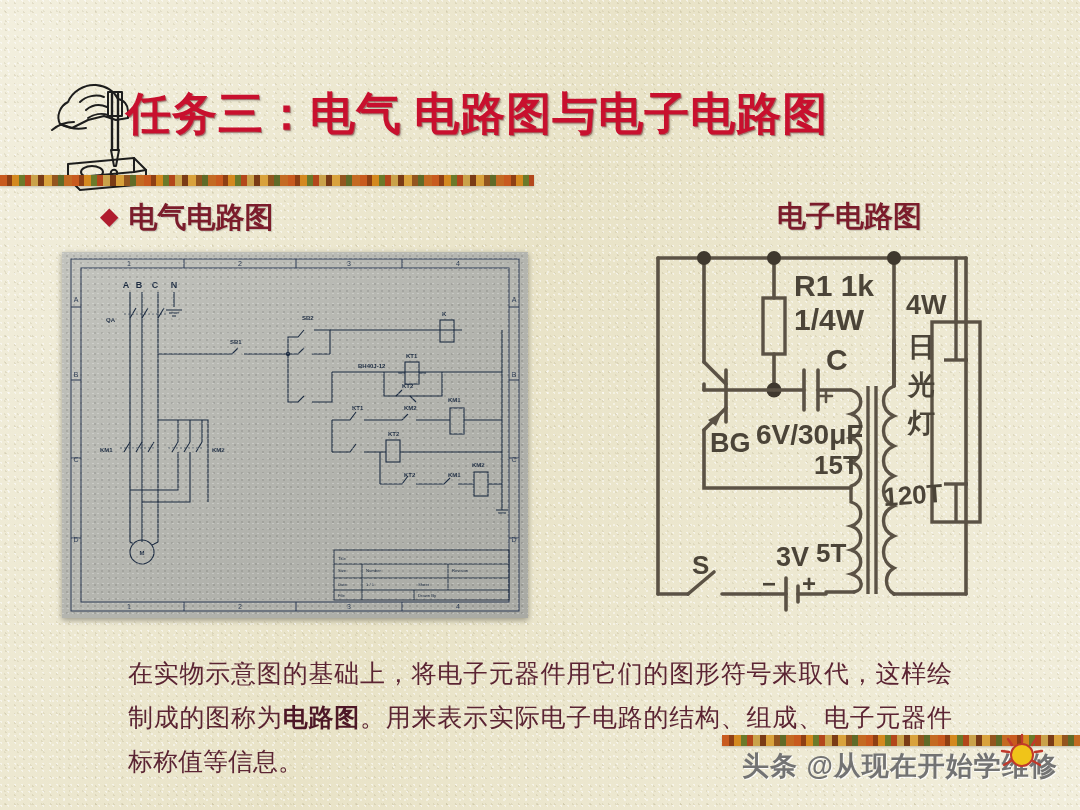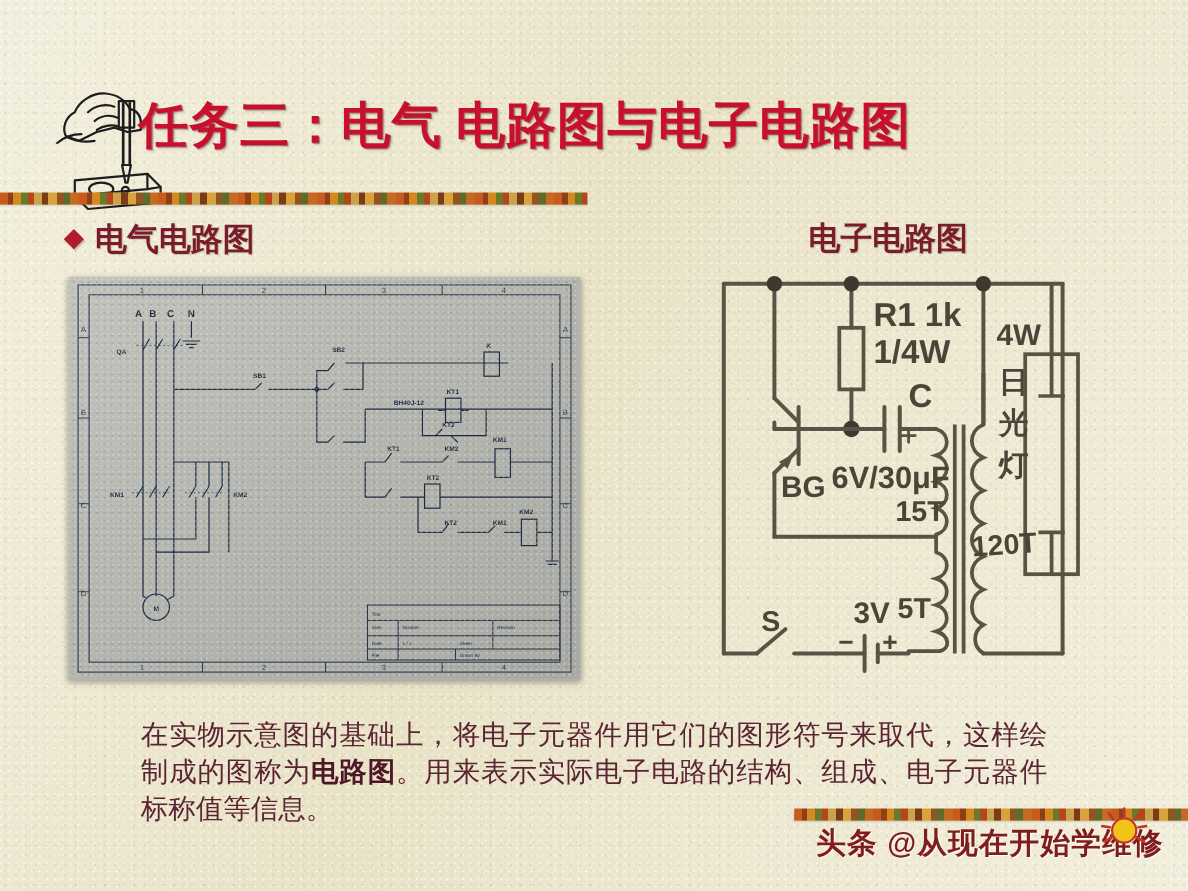--- a/index.html
+++ b/index.html
@@ -55,20 +55,21 @@
   #divider-top { left: 0; top: 175px; width: 534px; }
   #divider-bottom { left: 722px; top: 735px; width: 358px; }
 
   
   .section-heading {
     position: absolute;
     font-family: "Liberation Serif", "DejaVu Serif", serif;
     font-size: 29px; font-weight: bold; color: #7b1c2b;
     white-space: nowrap;
     text-shadow: 1px 1px 1px rgba(0,0,0,0.18);
+    margin-left: 42px;
   }
   #heading-left { left: 58px; top: 198px; }
   #heading-left .bullet { color: #b01c2e; font-size: 24px; margin-right: 10px; vertical-align: 3px; }
   #heading-right { left: 735px; top: 197px; }
 
   
   #photo-panel {
     position: absolute; left: 62px; top: 252px; width: 466px; height: 366px;
     background: #b6b7b2;
     box-shadow: 0 2px 6px rgba(0,0,0,0.35);
@@ -99,30 +100,30 @@
   .sch-label {
     font-family: "Liberation Sans", "DejaVu Sans", sans-serif;
     font-weight: bold;
     fill: #4b4438;
   }
 
   
   #body-text {
     position: absolute; left: 128px; top: 652px; width: 824px;
     font-family: "Liberation Serif", "DejaVu Serif", serif;
-    font-size: 25px; line-height: 34px; color: #5b2433;
+    font-size: 25px; line-height: 44px; color: #5b2433;
     text-align: justify;
   }
   #body-text b { font-weight: bold; color: #4d1726; }
 
   
   #watermark {
     position: absolute; left: 742px; top: 748px;
     font-family: "Liberation Sans", "DejaVu Sans", sans-serif;
-    font-size: 27px; font-weight: bold; color: #7f1d1d;
+    font-size: 27px; font-weight: bold; color: #737373;
     letter-spacing: 1px; white-space: nowrap;
     text-shadow: 1px 1px 0 rgba(255,255,255,0.85);
   }
   #sun-icon { position: absolute; left: 1000px; top: 733px; width: 44px; height: 42px; }
 </style>
 </head>
 <body>
 
 <div id="paper-texture"></div>
 

